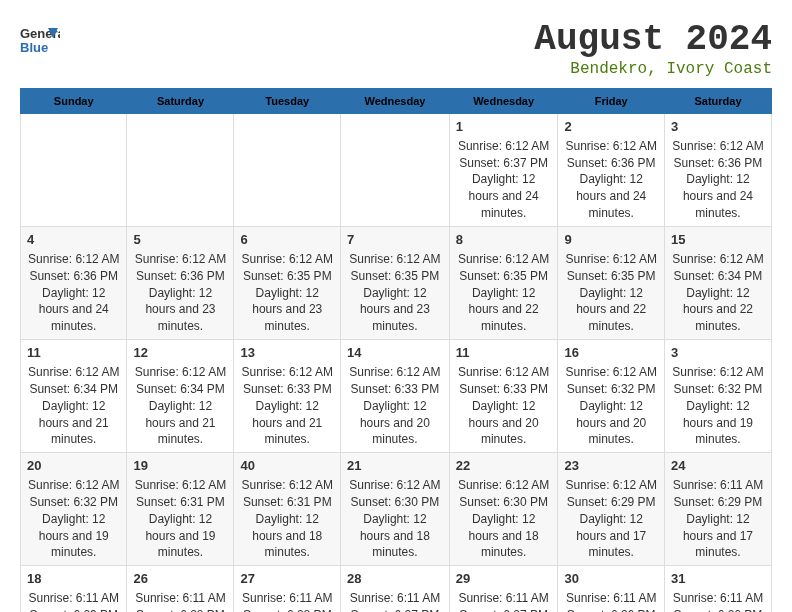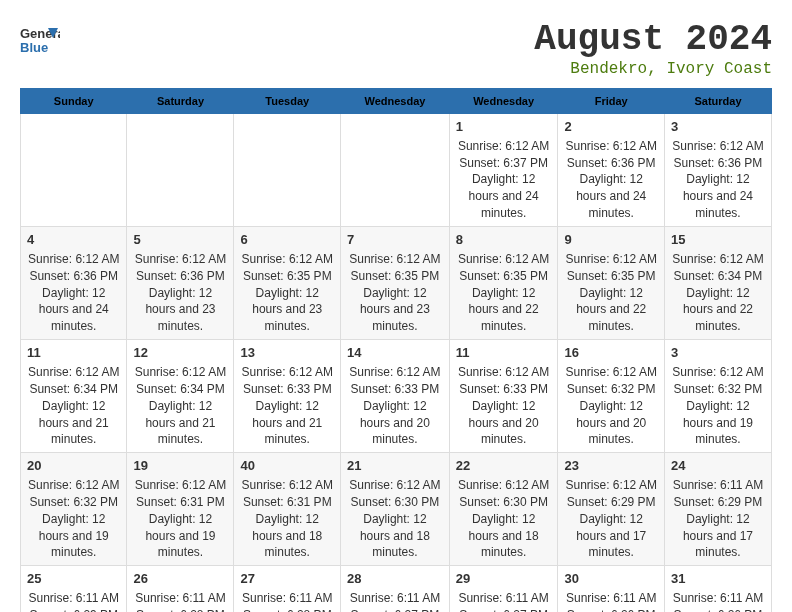--- a/index.html
+++ b/index.html
@@ -270,21 +270,21 @@
         </td>
         <td>
           <span class="day-number">24</span>
           <div class="day-info" style="white-space: pre-line;">Sunrise: 6:11 AM
 Sunset: 6:29 PM
 Daylight: 12 hours and 17 minutes.</div>
         </td>
       </tr>
       <tr>
         <td>
-          <span class="day-number">25</span>
+          <span class="day-number">18</span>
           <div class="day-info" style="white-space: pre-line;">Sunrise: 6:11 AM
 Sunset: 6:29 PM
 Daylight: 12 hours and 17 minutes.</div>
         </td>
         <td>
           <span class="day-number">26</span>
           <div class="day-info" style="white-space: pre-line;">Sunrise: 6:11 AM
 Sunset: 6:28 PM
 Daylight: 12 hours and 16 minutes.</div>
         </td>

